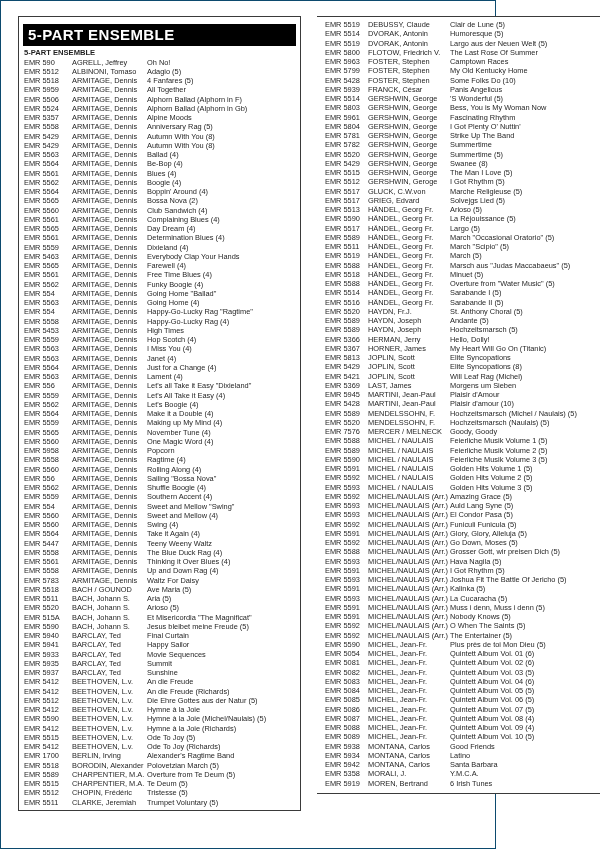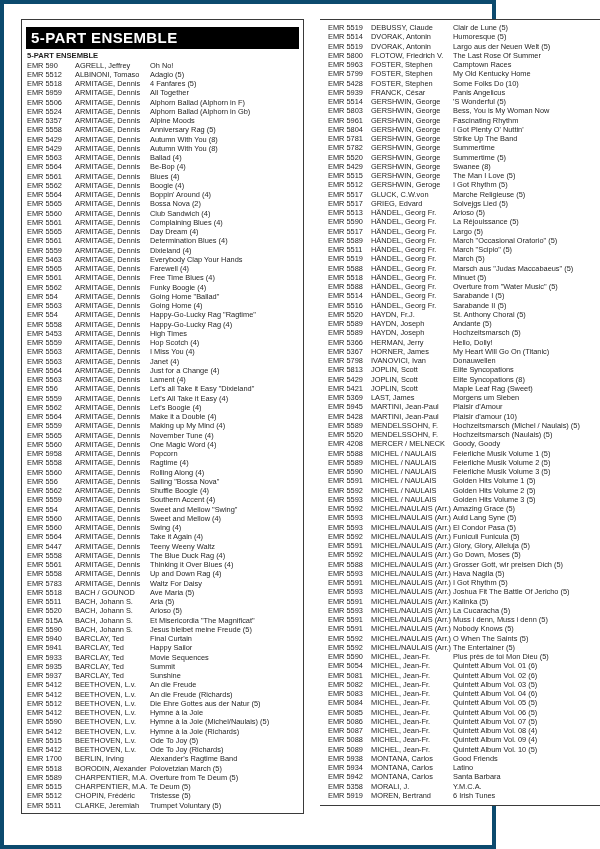--- a/index.html
+++ b/index.html
@@ -2,21 +2,21 @@
 <html><head>
 <meta charset="utf-8">
 <style>
   html, body { margin:0; padding:0; }
   body {
     width:600px; height:849px; background:#ffffff;
     font-family:"Liberation Sans", sans-serif;
   }
   .page {
     position:relative; width:496px; height:849px; box-sizing:border-box;
-    background:#ffffff; border:4px solid #0c4a6e;
+    background:#ffffff; border:1px solid #0c4a6e;
   }
   .catalog-col {
     position:absolute; top:15px; box-sizing:border-box; background:#fff;
     border:1px solid #3a3a3a;
   }
   #col-left  { left:17px;  width:283px; padding-bottom:3px; }
   #col-right { left:316px; width:284px; border-left:none; padding:3px 0 5px 0; }
 
   .banner {
     margin:7px 4px 2px 4px; background:#000000; color:#ffffff;
@@ -751,42 +751,37 @@
           <span class="c-comp">HERMAN, Jerry</span>
           <span class="c-title">Hello, Dolly!</span>
         </div>
 
         <div class="row">
           <span class="c-num">EMR 5367</span>
           <span class="c-comp">HORNER, James</span>
           <span class="c-title">My Heart Will Go On (Titanic)</span>
         </div>
 
-        <div class="row">
-          <span class="c-num">EMR 5798</span>
-          <span class="c-comp">IVANOVICI, Ivan</span>
-          <span class="c-title">Donauwellen</span>
-        </div>
 
         <div class="row">
           <span class="c-num">EMR 5813</span>
           <span class="c-comp">JOPLIN, Scott</span>
           <span class="c-title">Elite Syncopations</span>
         </div>
 
         <div class="row">
           <span class="c-num">EMR 5429</span>
           <span class="c-comp">JOPLIN, Scott</span>
           <span class="c-title">Elite Syncopations (8)</span>
         </div>
 
         <div class="row">
           <span class="c-num">EMR 5421</span>
           <span class="c-comp">JOPLIN, Scott</span>
-          <span class="c-title">Maple Leaf Rag (Sweet)</span>
+          <span class="c-title">Will Leaf Rag (Michel)</span>
         </div>
 
 
         <div class="row">
           <span class="c-num">EMR 5369</span>
           <span class="c-comp">LAST, James</span>
           <span class="c-title">Morgens um Sieben</span>
         </div>
 
         <div class="row">
@@ -807,21 +802,21 @@
           <span class="c-title">Hochzeitsmarsch (Michel / Naulais) (5)</span>
         </div>
 
         <div class="row">
           <span class="c-num">EMR 5520</span>
           <span class="c-comp">MENDELSSOHN, F.</span>
           <span class="c-title">Hochzeitsmarsch (Naulais) (5)</span>
         </div>
 
         <div class="row">
-          <span class="c-num">EMR 4208</span>
+          <span class="c-num">EMR 7576</span>
           <span class="c-comp">MERCER / MELNECK</span>
           <span class="c-title">Goody, Goody</span>
         </div>
 
         <div class="row">
           <span class="c-num">EMR 5588</span>
           <span class="c-comp">MICHEL / NAULAIS</span>
           <span class="c-title">Feierliche Musik Volume 1 (5)</span>
         </div>
 

